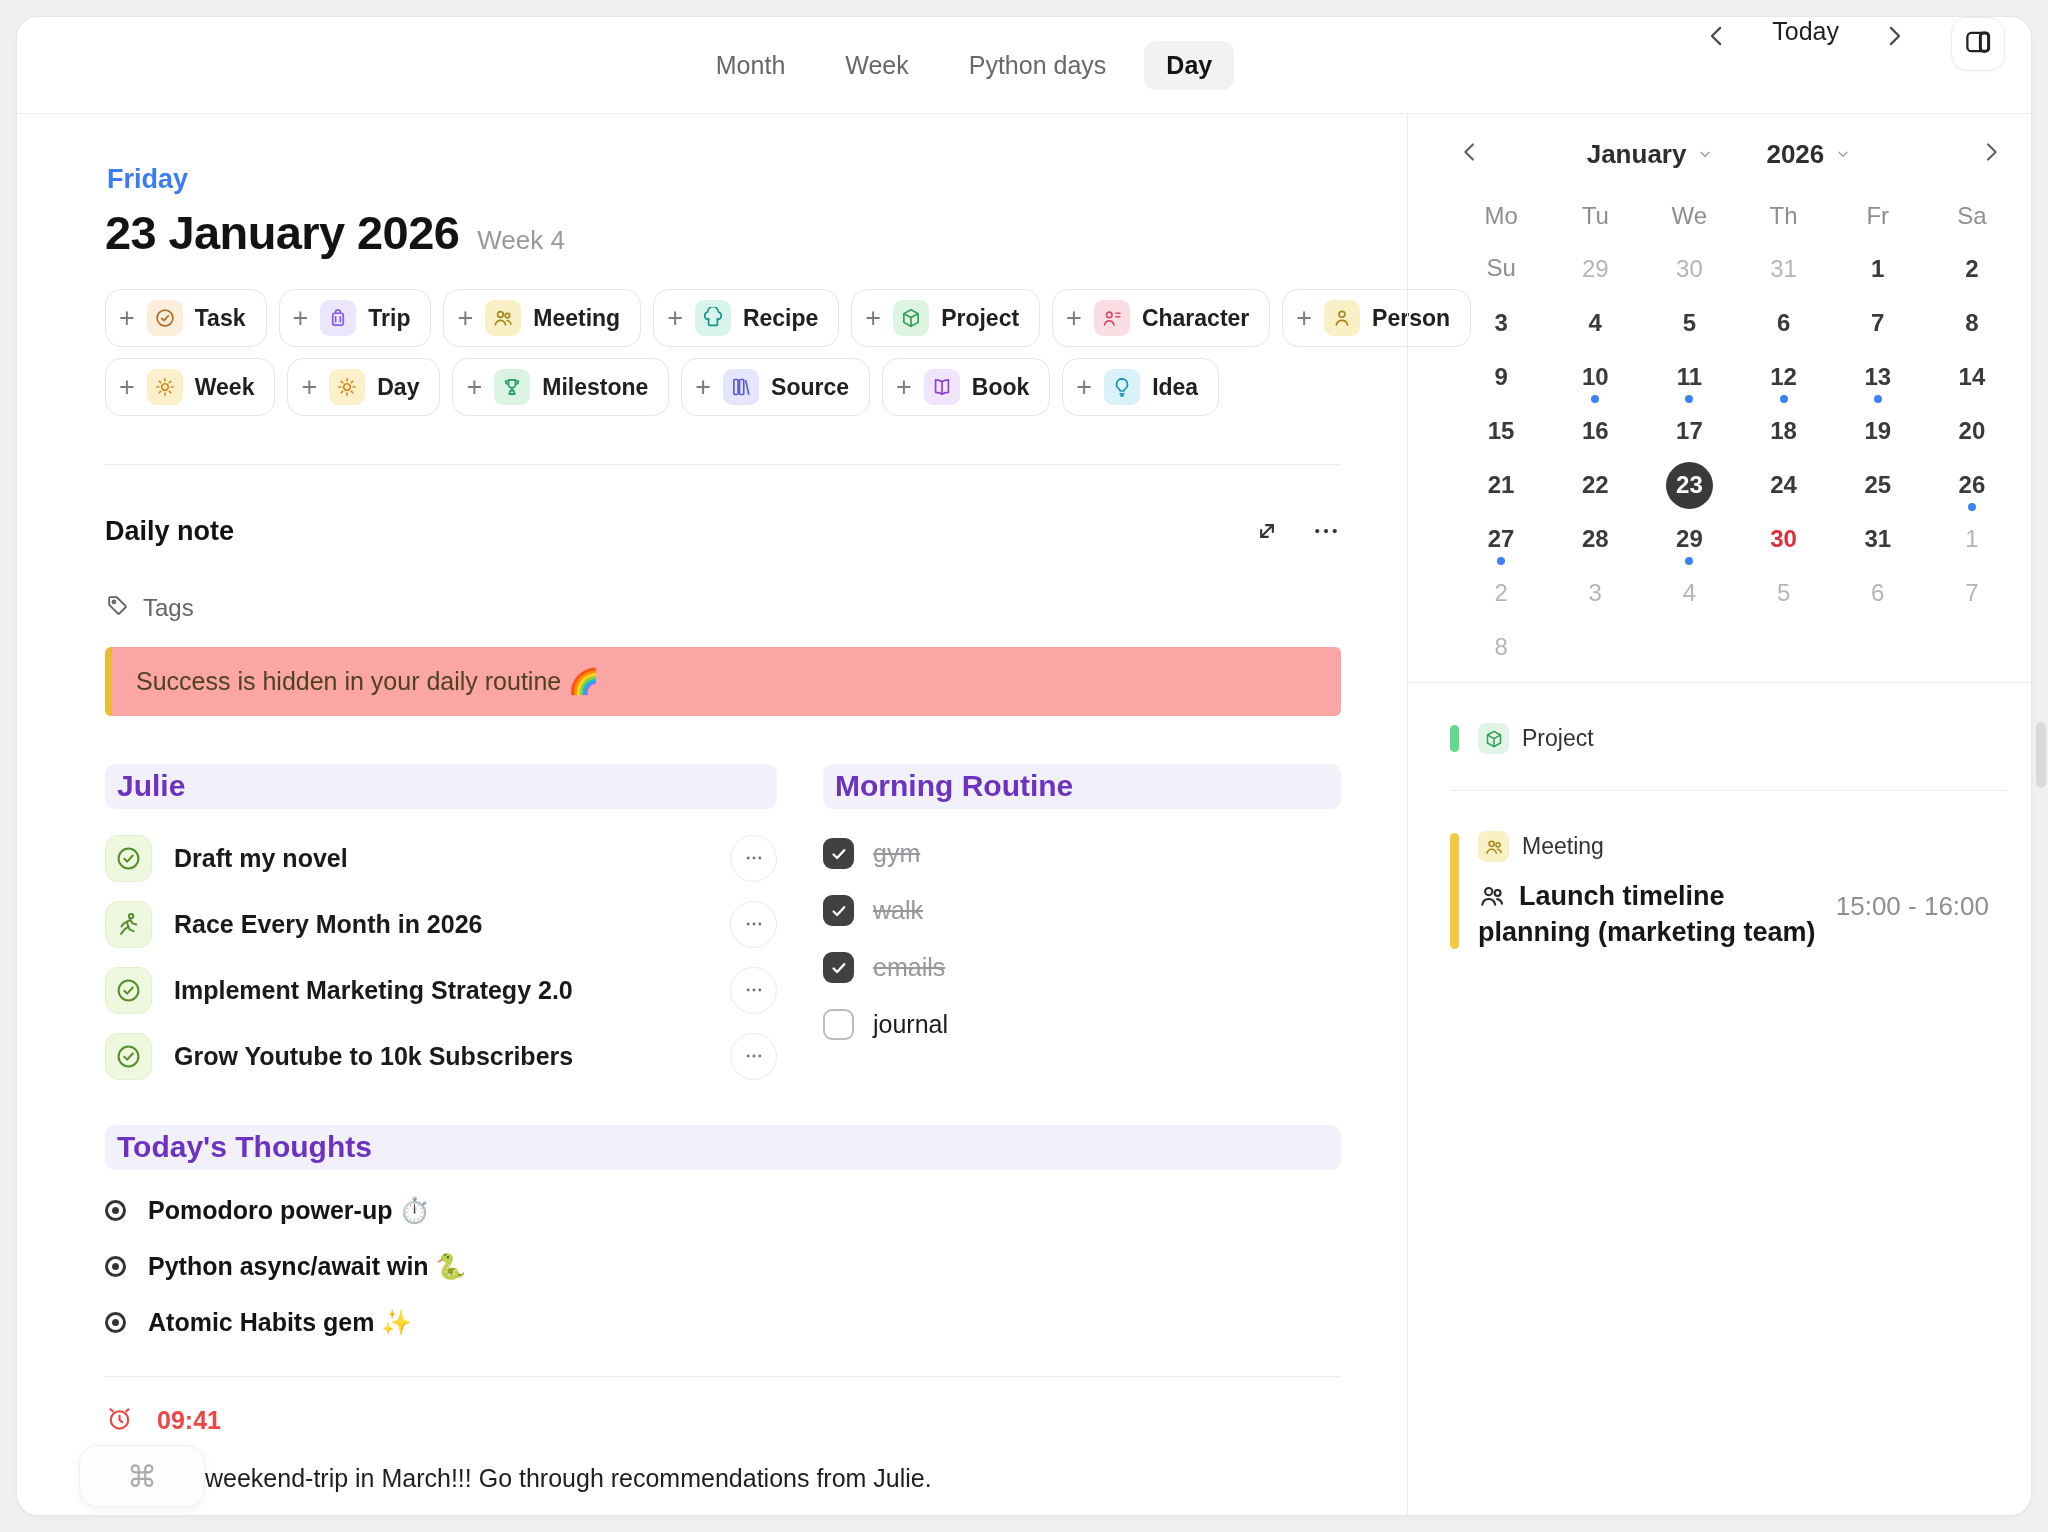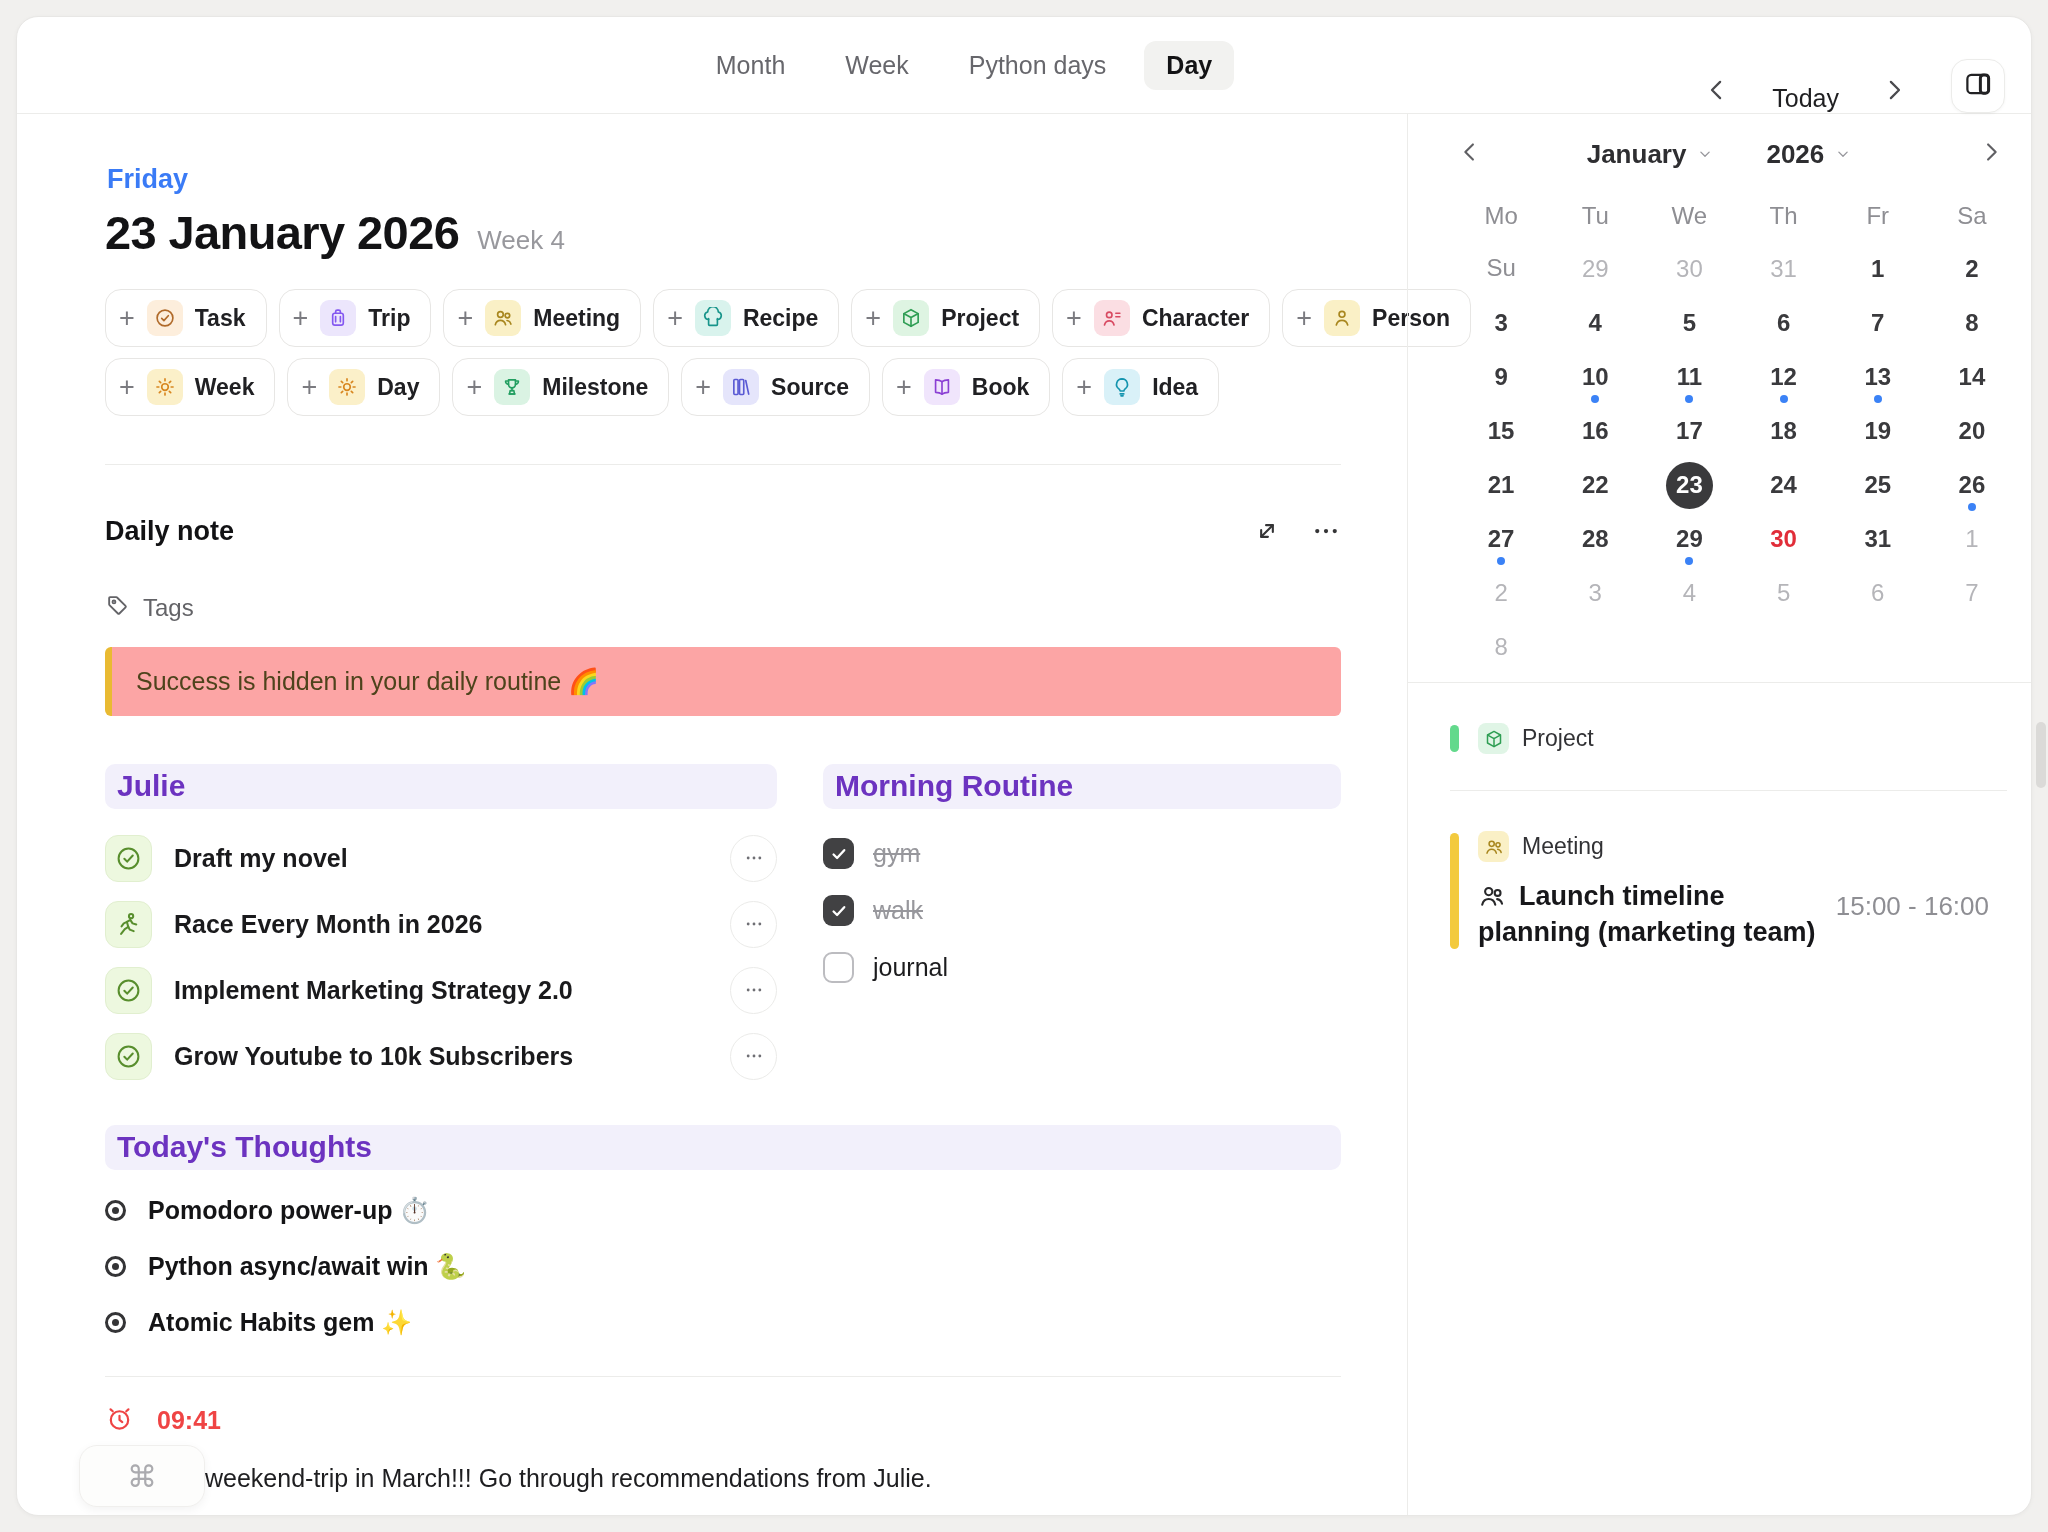--- a/index.html
+++ b/index.html
@@ -17,21 +17,21 @@
     border:1px solid #e8e7e5;
     border-radius:22px;
     overflow:hidden;
     box-shadow:0 1px 4px rgba(0,0,0,.04);
   }
   
   .topbar { height:96px; position:relative; display:flex; align-items:center; justify-content:center; }
   .tabs { display:flex; align-items:center; gap:16px; margin-right:120px; }
   .tab { font-size:25px; color:#67676c; padding:10px 22px; border-radius:12px; white-space:nowrap; }
   .tab.active { background:#f2f2f0; color:#131315; font-weight:bold; }
-  .topbar-right { position:absolute; right:26px; top:0; height:100%; display:flex; align-items:flex-end; gap:22px; }
+  .topbar-right { position:absolute; right:26px; top:0; height:100%; display:flex; align-items:flex-start; gap:22px; }
   .nav-chev { width:42px; height:42px; display:grid; place-items:center; color:#4a4a4e; cursor:pointer; }
   .today-label { font-size:25px; color:#1f1f21; margin:0 12px; }
   .panel-btn { width:54px; height:54px; border:1.5px solid #ececea; border-radius:16px; background:#fff;
                display:grid; place-items:center; color:#222224; margin-left:14px; box-shadow:0 1px 3px rgba(0,0,0,.04); }
   
   .content { display:flex; height:calc(100% - 96px); border-top:1px solid #ececea; }
   .main { width:1390px; flex:none; padding:50px 66px 0 88px; position:relative; }
   .sidebar { flex:1; border-left:1px solid #ececea; position:relative; }
   
   .weekday-label { font-size:27px; color:#3a7bf6; font-weight:bold; margin:0 0 10px 2px; }
@@ -417,20 +417,28 @@
               </div>
               <div class="todo-row">
                 <span class="checkbox checked">
                   <svg width="20" height="20" viewBox="0 0 24 24" fill="none" stroke="currentColor" stroke-width="1.8" stroke-linecap="round" stroke-linejoin="round">
                     <path d="M5.5 12.6l4.2 4.2 8.6-9.4" stroke-width="2.8"></path>
                   </svg>
                 </span>
                 <span class="todo-label done">walk</span>
               </div>
               <div class="todo-row">
+                <span class="checkbox checked">
+                  <svg width="20" height="20" viewBox="0 0 24 24" fill="none" stroke="currentColor" stroke-width="1.8" stroke-linecap="round" stroke-linejoin="round">
+                    <path d="M5.5 12.6l4.2 4.2 8.6-9.4" stroke-width="2.8"></path>
+                  </svg>
+                </span>
+                <span class="todo-label done">emails</span>
+              </div>
+              <div class="todo-row">
                 <span class="checkbox un"></span>
                 <span class="todo-label">journal</span>
               </div>
             </div>
         </div>
       </div>
 
       <div class="sec-bar thoughts-bar" style="background: rgb(242, 240, 251); color: rgb(108, 51, 192);">Today's Thoughts</div>
       <div class="thought-list" id="thoughts-list">
           <div class="thought-row">

